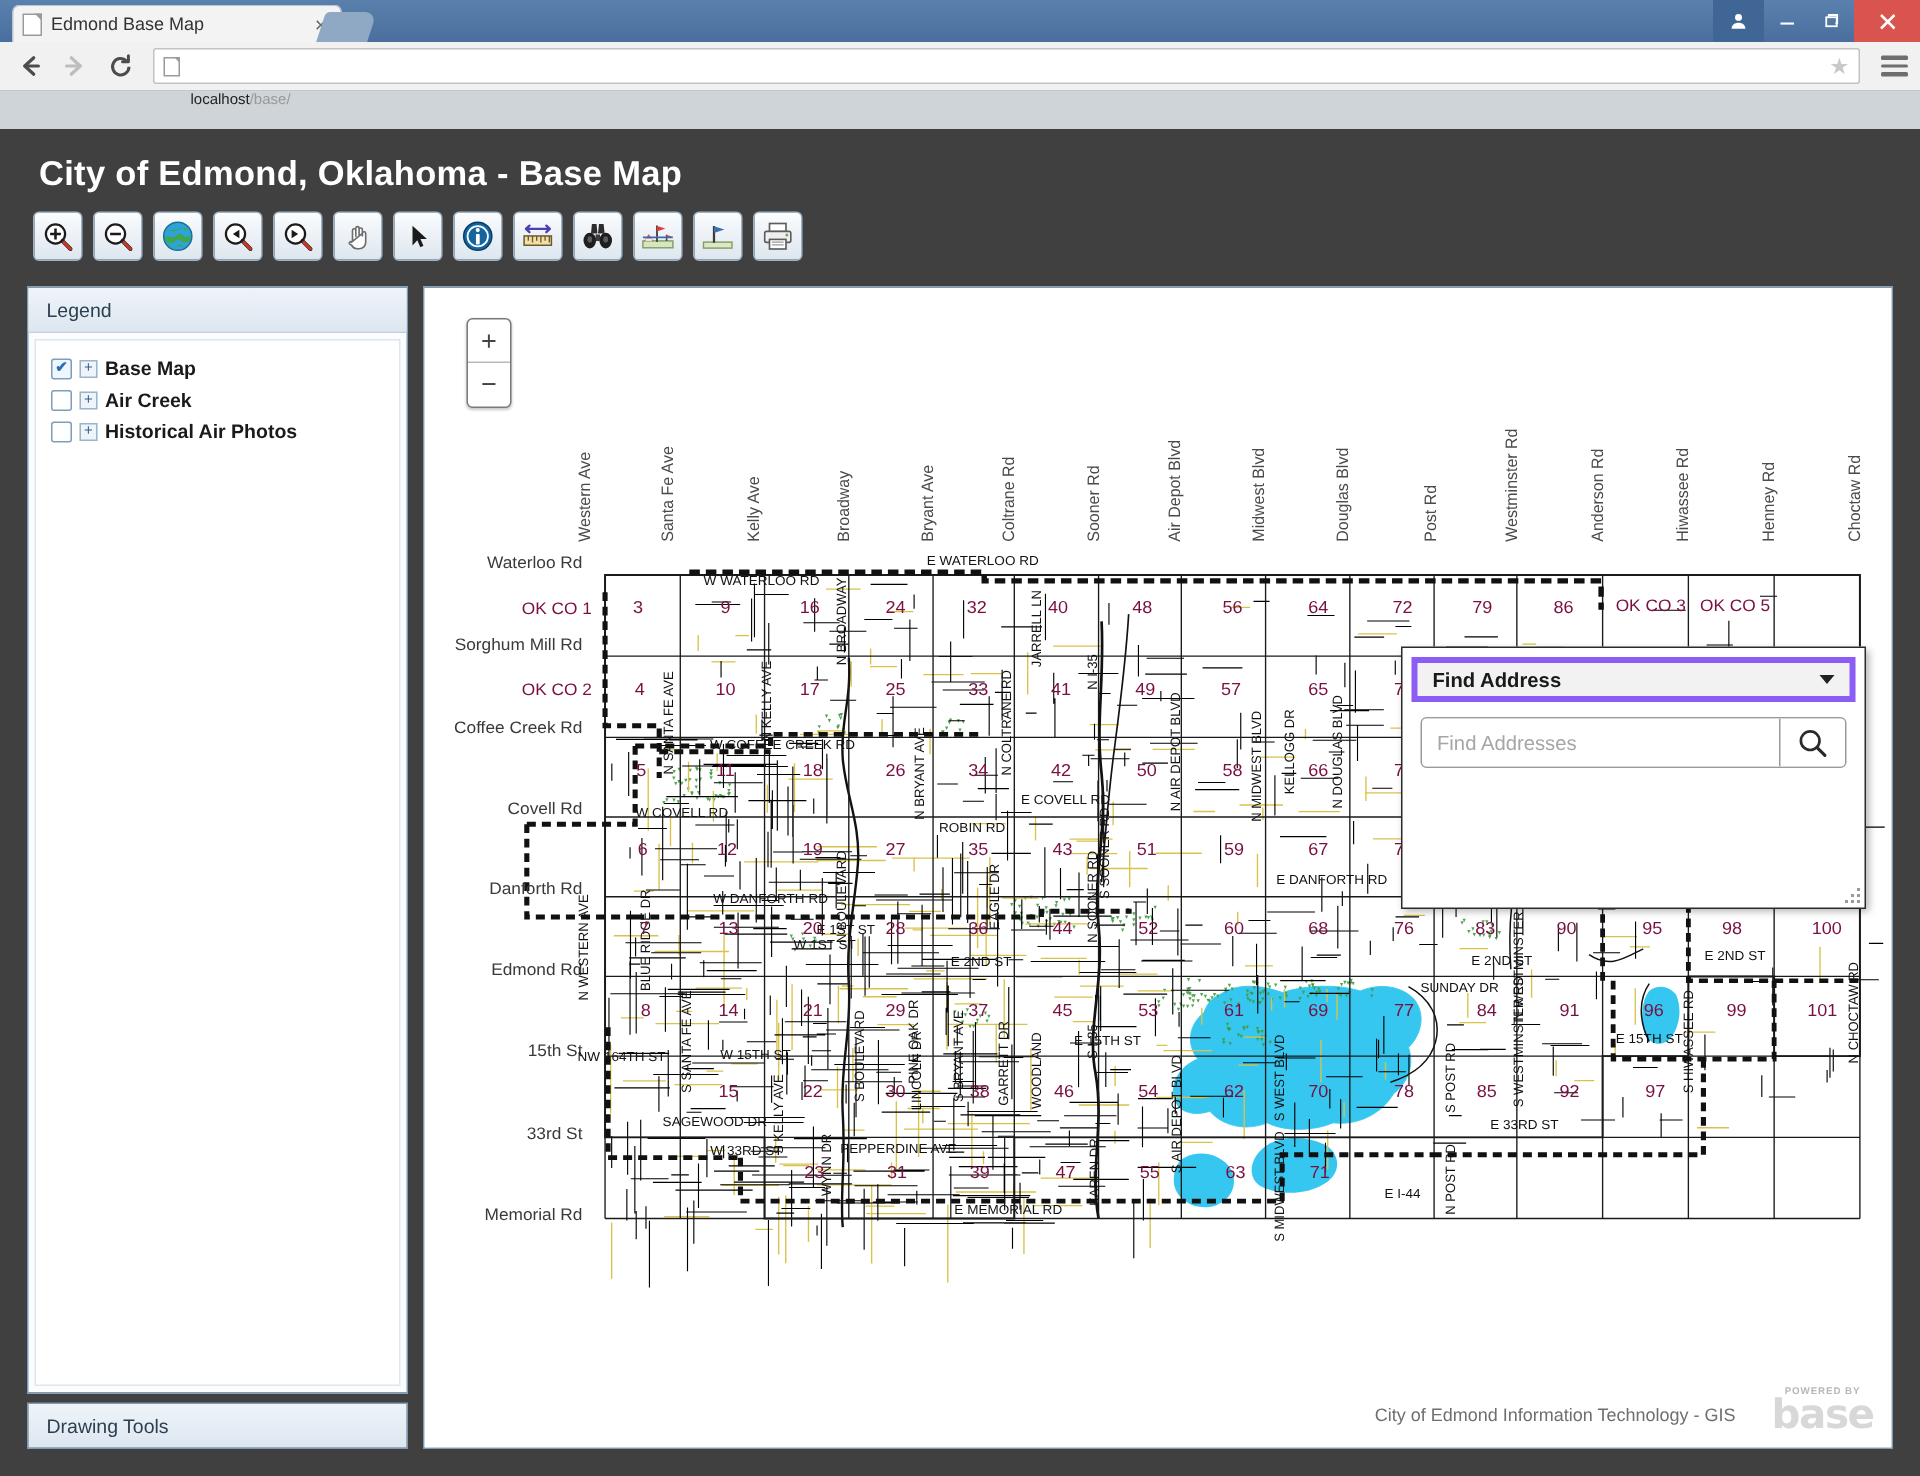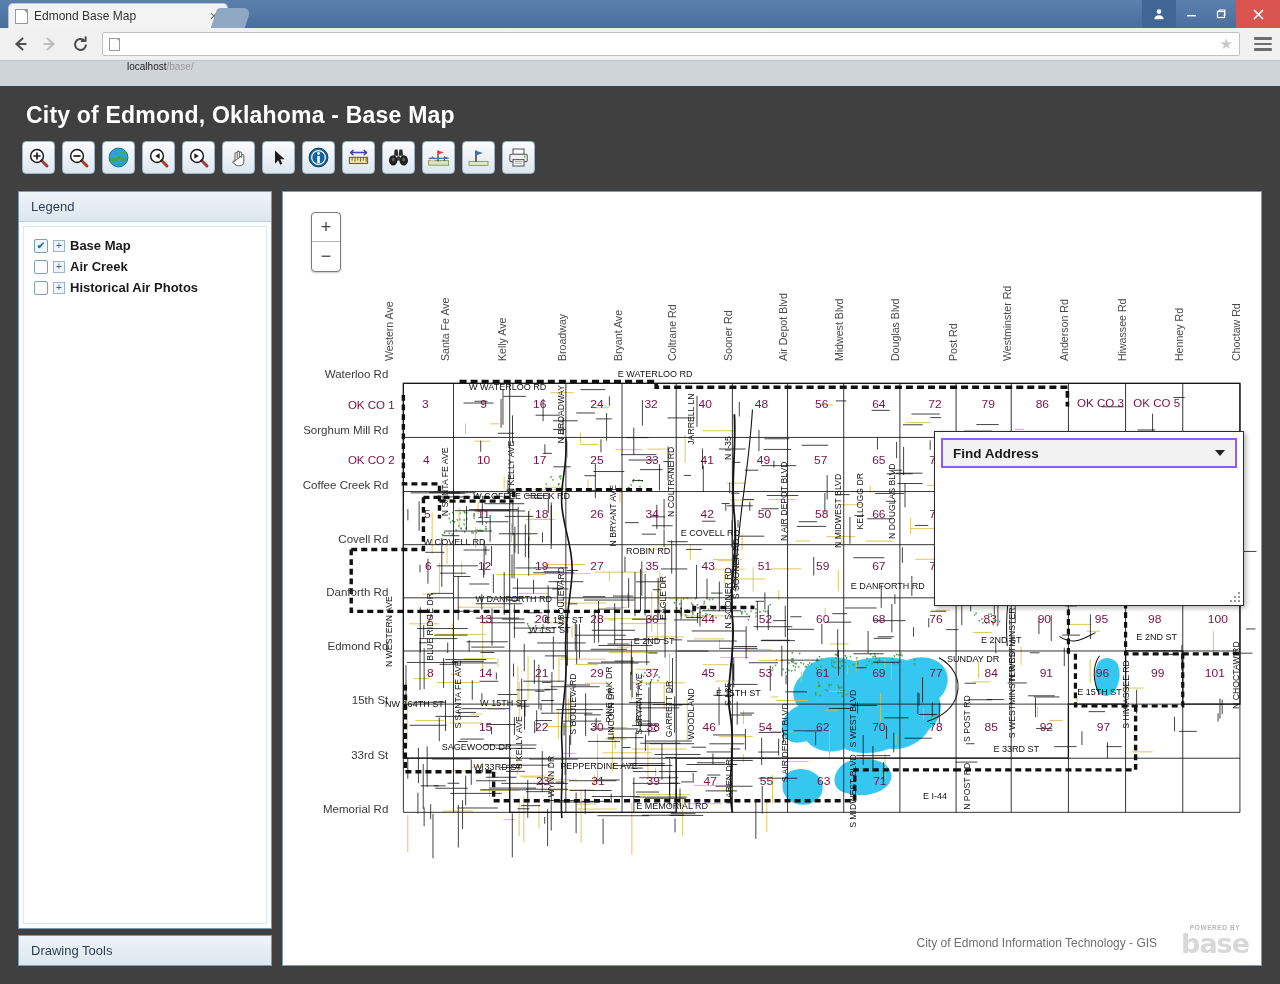--- a/index.html
+++ b/index.html
@@ -171,21 +171,21 @@
 
   
   .finddlg {
     position: absolute; right: 17px; top: 239px; width: 310px; height: 175px;
     background: #fff; border: 1px solid #2b2b2b;
     box-shadow: 2px 2px 5px rgba(0,0,0,.3); z-index: 40;
     display: flex; flex-direction: column;
   }
   .finddlg-head {
     margin: 6px 6px 0 6px; height: 30px; background: #f2f2f2;
-    border: 2px solid #8b5cf6;
+    border: 4px solid #8b5cf6;
     display: flex; align-items: center; justify-content: space-between;
     padding: 0 10px;
   }
   .finddlg-title { font-size: 13.5px; font-weight: bold; color: #1a1a1a; }
   .caret {
     width: 0; height: 0; border-left: 5px solid transparent;
     border-right: 5px solid transparent; border-top: 6px solid #222; cursor: pointer;
   }
   .finddlg-body { padding: 10px 12px; }
   .searchrow {
@@ -958,20 +958,31 @@
         <div class="zoomctl">
           <div>+</div>
           <div>−</div>
         </div>
 
         <div class="finddlg">
           <div class="finddlg-head">
             <span class="finddlg-title">Find Address</span>
             <span class="caret"></span>
           </div>
+          <div class="finddlg-body">
+            <div class="searchrow">
+              <input type="text" placeholder="Find Addresses" style="">
+              <div class="searchbtn">
+                <svg width="21" height="21" viewBox="0 0 21 21">
+                  <circle cx="8.8" cy="8.8" r="6.2" fill="none" stroke="#2b2b2b" stroke-width="1.8"></circle>
+                  <path d="M13.4 13.4l5.2 5.2" stroke="#2b2b2b" stroke-width="2.1" stroke-linecap="round"></path>
+                </svg>
+              </div>
+            </div>
+          </div>
           <div class="resize-grip">
             <i style="right:0;bottom:0"></i>
               <i style="right:4px;bottom:0"></i>
               <i style="right:8px;bottom:0"></i>
             <i style="right:0;bottom:4px"></i>
               <i style="right:4px;bottom:4px"></i>
             <i style="right:0;bottom:8px"></i>
           </div>
         </div>
 

